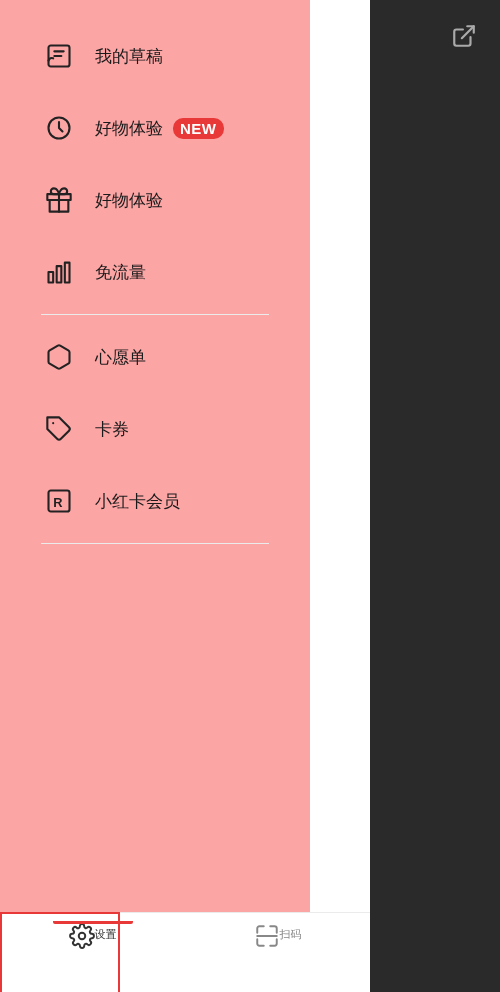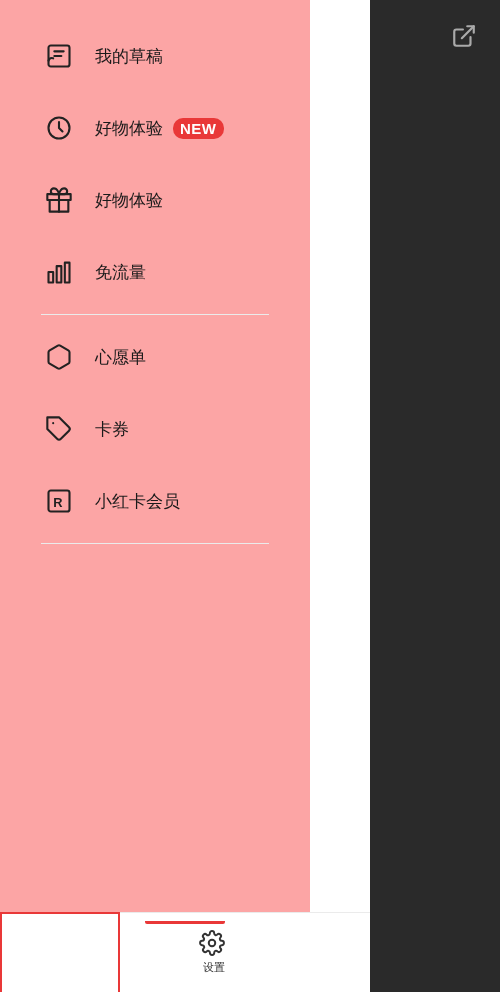--- a/index.html
+++ b/index.html
@@ -109,22 +109,22 @@
       height: 80px;
       background: #fff;
       border-top: 1px solid #ebebeb;
       display: flex;
       align-items: center;
       justify-content: space-around;
     }
 
     .bottom-tab {
       display: flex;
-      flex-direction: column;
-      align-items: flex-end;
+      flex-direction: row;
+      align-items: flex-start;
       justify-content: center;
       width: 80px;
       height: 60px;
       cursor: pointer;
       position: relative;
     }
 
     .bottom-tab.active::before {
       content: '';
       position: absolute;
@@ -262,15 +262,25 @@
 
 <div class="bottom-bar">
   <div id="bottom-tabs-container" style="display: flex; width: 370px; justify-content: space-around;">
       <div class="bottom-tab active">
         <svg viewBox="0 0 24 24">
           <circle cx="12" cy="12" r="3"></circle>
           <path d="M19.4 15a1.65 1.65 0 0 0 .33 1.82l.06.06a2 2 0 0 1-2.83 2.83l-.06-.06a1.65 1.65 0 0 0-1.82-.33 1.65 1.65 0 0 0-1 1.51V21a2 2 0 0 1-4 0v-.09A1.65 1.65 0 0 0 9 19.4a1.65 1.65 0 0 0-1.82.33l-.06.06a2 2 0 0 1-2.83-2.83l.06-.06A1.65 1.65 0 0 0 4.68 15a1.65 1.65 0 0 0-1.51-1H3a2 2 0 0 1 0-4h.09A1.65 1.65 0 0 0 4.6 9a1.65 1.65 0 0 0-.33-1.82l-.06-.06a2 2 0 0 1 2.83-2.83l.06.06A1.65 1.65 0 0 0 9 4.68a1.65 1.65 0 0 0 1-1.51V3a2 2 0 0 1 4 0v.09a1.65 1.65 0 0 0 1 1.51 1.65 1.65 0 0 0 1.82-.33l.06-.06a2 2 0 0 1 2.83 2.83l-.06.06A1.65 1.65 0 0 0 19.4 9a1.65 1.65 0 0 0 1.51 1H21a2 2 0 0 1 0 4h-.09a1.65 1.65 0 0 0-1.51 1z"></path>
         </svg>
         <span class="bottom-tab-label">设置</span>
       </div>
+      <div class="bottom-tab">
+        <svg viewBox="0 0 24 24">
+          <path d="M3 9V5a2 2 0 0 1 2-2h4"></path>
+          <path d="M15 3h4a2 2 0 0 1 2 2v4"></path>
+          <path d="M21 15v4a2 2 0 0 1-2 2h-4"></path>
+          <path d="M9 21H5a2 2 0 0 1-2-2v-4"></path>
+          <line x1="3" y1="12" x2="21" y2="12"></line>
+        </svg>
+        <span class="bottom-tab-label">扫码</span>
+      </div>
     </div>
   <div class="bottom-tab-border"></div>
 </div>
 
 </body></html>

